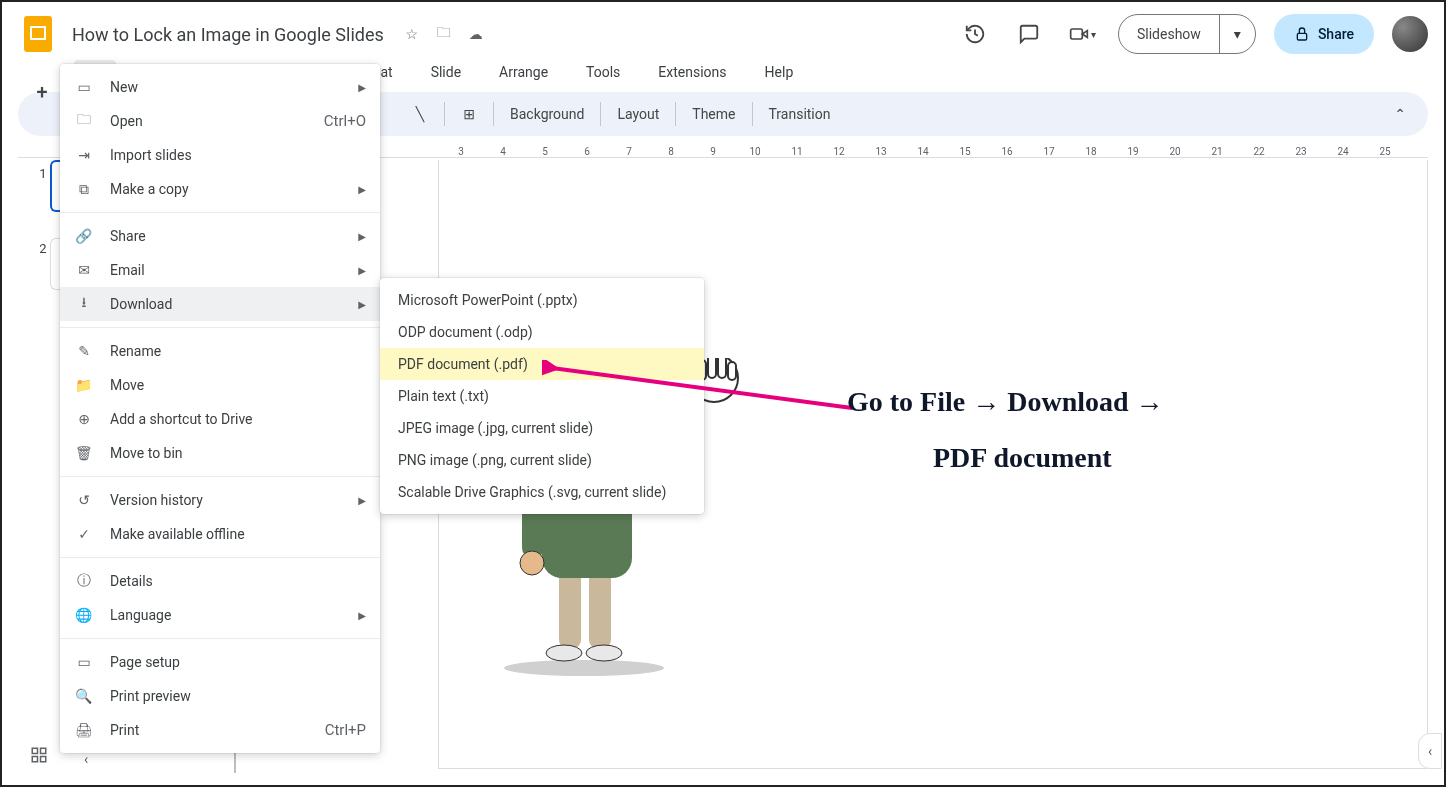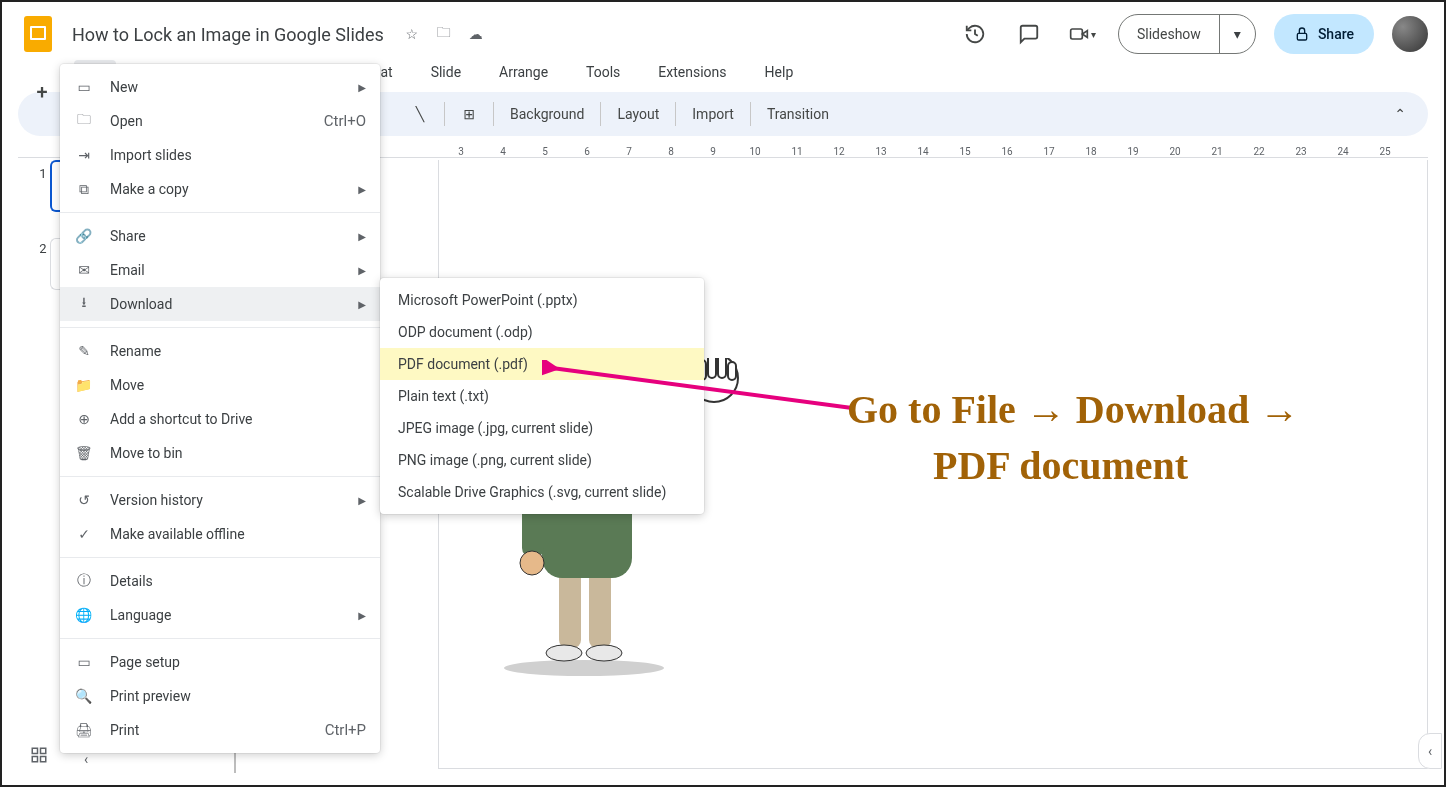--- a/index.html
+++ b/index.html
@@ -34,21 +34,21 @@
 .file-menu { position:absolute; left:58px; top:62px; width:320px; background:#fff; box-shadow: 0 2px 10px rgba(0,0,0,.2), 0 0 0 1px rgba(0,0,0,.05); border-radius:4px; padding: 6px 0; z-index:20; }
 .menu-row { display:flex; align-items:center; height:34px; padding: 0 14px; cursor:pointer; gap:16px; font-size:14px; color:#3c4043; }
 .menu-row.hover { background:#eef0f2; }
 .menu-row .mi-icon { width:20px; color:#5f6368; display:flex; align-items:center; justify-content:center; }
 .menu-row .mi-shortcut { margin-left:auto; color:#5f6368; font-size:15px; }
 .menu-row .mi-arrow { margin-left:auto; color:#5f6368; font-size:10px; }
 .menu-divider { height:1px; background:#e8eaed; margin:6px 0; }
 .submenu { position:absolute; left:378px; top:276px; width:324px; background:#fff; box-shadow: 0 2px 10px rgba(0,0,0,.2), 0 0 0 1px rgba(0,0,0,.05); border-radius:4px; padding:6px 0; z-index:25; }
 .sub-row { height:32px; display:flex; align-items:center; padding:0 18px; font-size:14px; color:#3c4043; cursor:pointer; }
 .sub-row.hover { background:#fef9c3; }
-.annotation { position:absolute; z-index:30; font-family: "Comic Sans MS", cursive; color:#a16207; font-size:40px; font-weight:600; }
+.annotation { position:absolute; z-index:30; font-family: "Comic Sans MS", cursive; color:#0f172a; font-size:28px; font-weight:600; }
 .ann-text1 { left:845px; top:384px; }
 .ann-text2 { left:931px; top:440px; }
 .arrow-svg { position:absolute; left:540px; top:358px; z-index:29; }
 .new-slide-btn { position:absolute; left:18px; top:76px; width:44px; height:28px; display:flex; align-items:center; justify-content:center; color:#444746; font-size:20px; font-weight:500;}
 .grid-icon { position:absolute; left:28px; bottom:18px; color:#5f6368;}
 .chevron-left { position:absolute; left:82px; bottom:18px; color:#5f6368;}
 .slide-page-marker { position:absolute; left:232px; bottom:12px; width:2px; height:26px; background:#bdbdbd;}
 .side-expand { position:absolute; right:2px; bottom:16px; width:24px; height:36px; border:1px solid #dadce0; border-radius:12px 0 0 12px; display:flex; align-items:center; justify-content:center; color:#5f6368; background:#fff;}
 .cartoon { position:absolute; left:462px; top:356px; z-index:5;}
 </style>
@@ -120,21 +120,21 @@
 <div class="toolbar-wrap">
   <div style="width:370px"></div>
   <div class="tool-btn">╲</div>
   <div class="tool-sep"></div>
   <div class="tool-btn">⊞</div>
   <div class="tool-sep"></div>
   <div class="tool-btn">Background</div>
   <div class="tool-sep"></div>
   <div class="tool-btn">Layout</div>
   <div class="tool-sep"></div>
-  <div class="tool-btn">Import</div>
+  <div class="tool-btn">Theme</div>
   <div class="tool-sep"></div>
   <div class="tool-btn">Transition</div>
   <div class="tool-right tool-btn">⌃</div>
 </div>
 
 <div class="ruler" id="ruler">
     <div class="ruler-tick"></div>
     <div class="ruler-tick">3</div>
     <div class="ruler-tick">4</div>
     <div class="ruler-tick">5</div>

